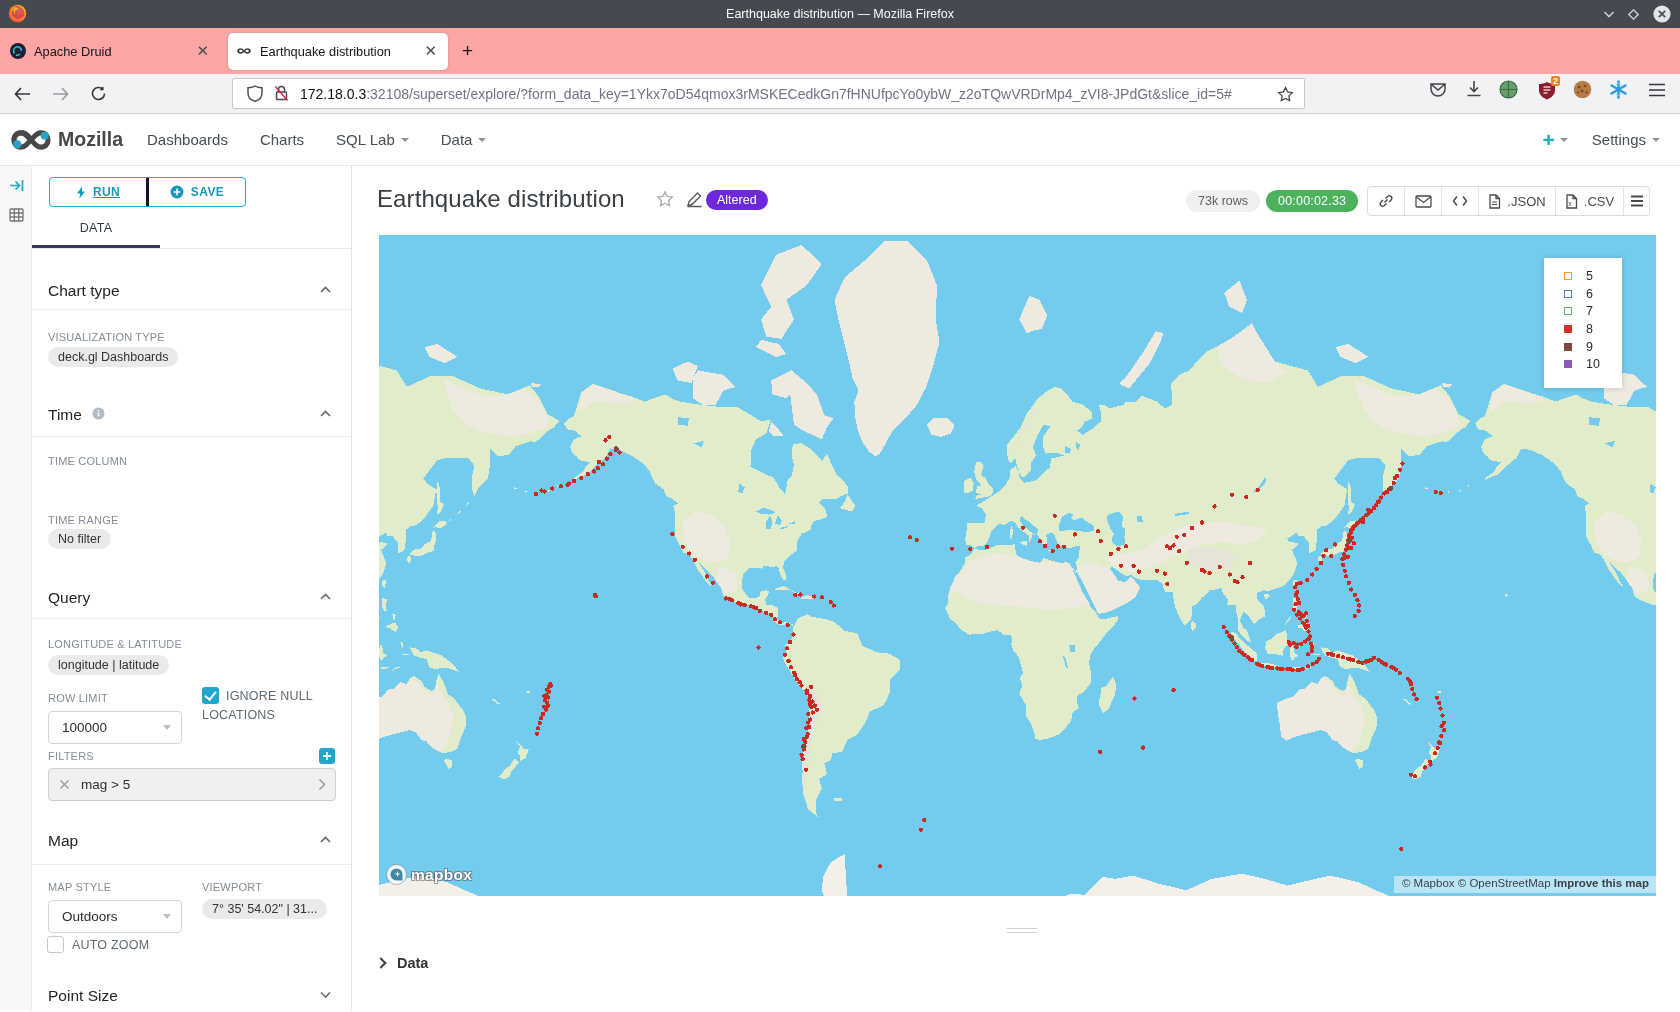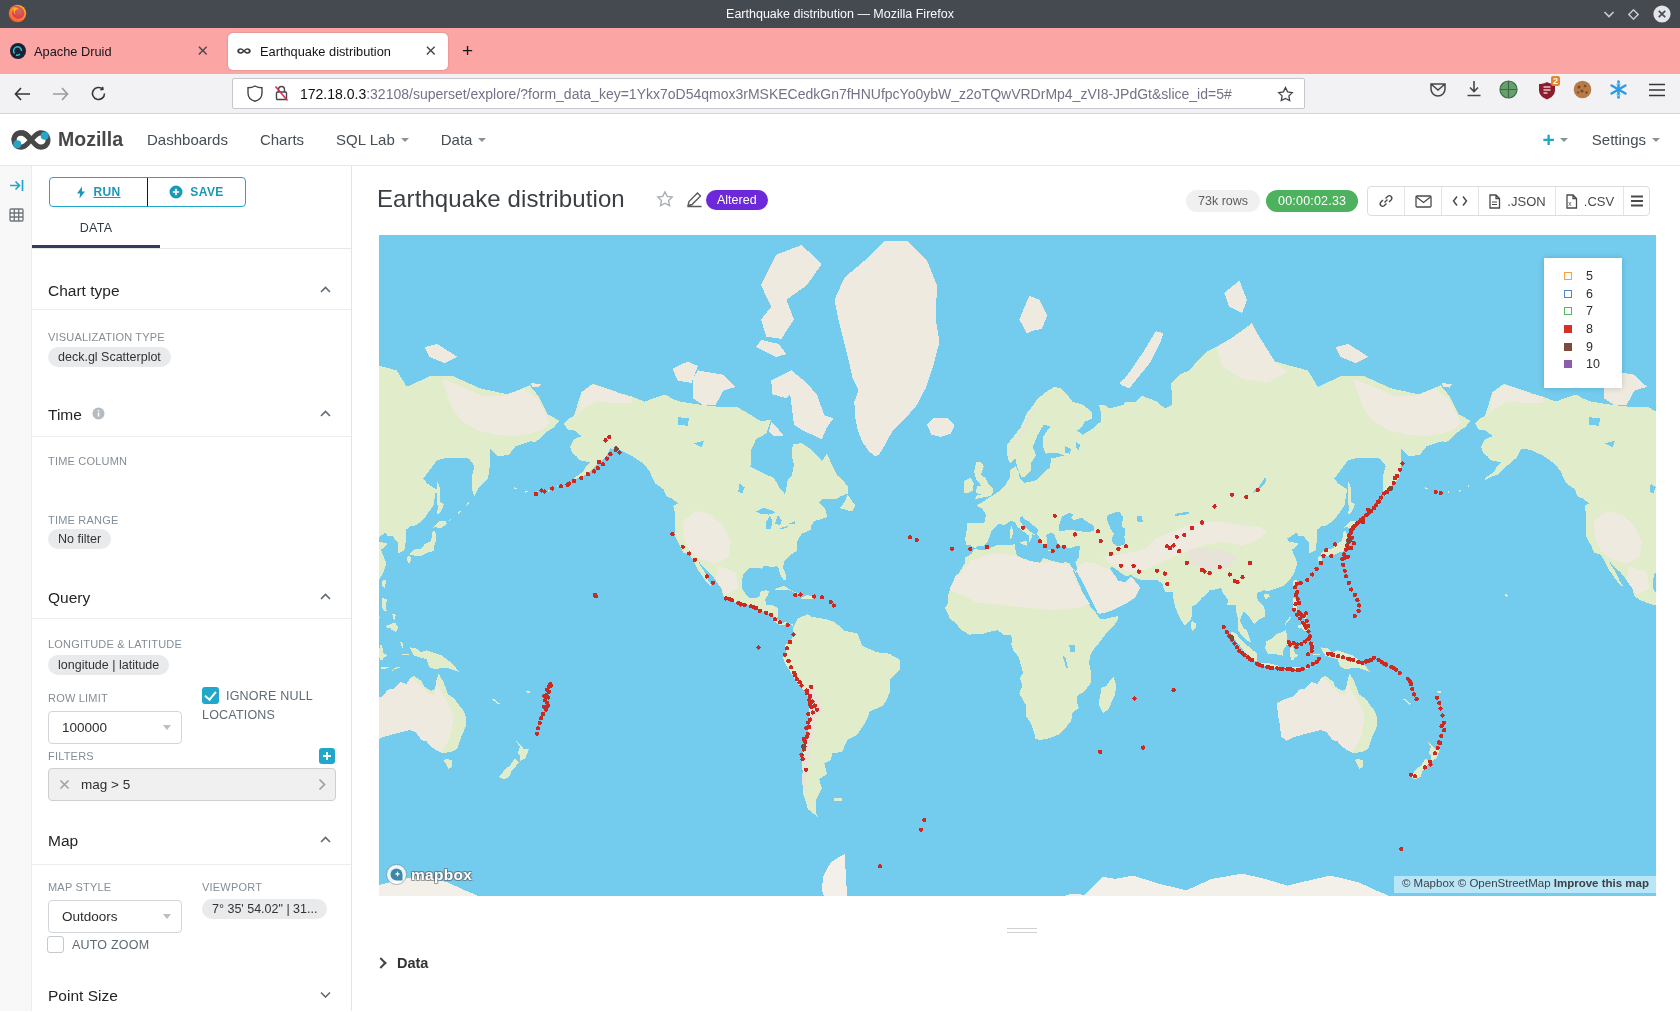--- a/index.html
+++ b/index.html
@@ -35,21 +35,21 @@
 .caret { width:0; height:0; border-left:4px solid transparent; border-right:4px solid transparent; border-top:4.5px solid #879399; display:inline-block; }
 .ssright { position:absolute; right:20px; display:flex; align-items:center; gap:24px; }
 .plusbtn { color:#20a7c9; font-size:21px; font-weight:700; display:flex; align-items:center; gap:5px; }
 .settings { font-size:15px; color:#454e56; display:flex; align-items:center; gap:6px; }
 
 .content { display:flex; height:845px; position:relative; }
 .rail { width:32px; background:#f8f8f8; border-right:1px solid #ececec; position:relative; flex:none; }
 .panel { width:320px; background:#fff; border-right:1px solid #e4e4e4; position:relative; flex:none; overflow:hidden; }
 .runsave { position:absolute; left:17px; top:11px; width:197px; height:30px; border:1px solid #20a7c9; border-radius:4px; display:flex; }
 .runsave .rbtn { flex:1; display:flex; align-items:center; justify-content:center; gap:7px; color:#1899ba; font-size:12px; font-weight:700; letter-spacing:0.4px; }
-.runsave .rbtn:first-child { border-right:1px solid #0f172a;text-decoration:underline; }
+.runsave .rbtn:first-child { border-right:3px solid #0f172a;text-decoration:underline; }
 .datatab { position:absolute; left:0; top:55px; width:128px; text-align:center; font-size:12.5px; font-weight:500; color:#323b43; letter-spacing:0.3px; }
 .inkbar { position:absolute; left:0; top:79px; width:128px; height:3px; background:#383c5c; }
 .tabline { position:absolute; left:0; top:82px; width:320px; border-bottom:1px solid #e8e8e8; }
 .sect { position:absolute; left:16px; right:16px; }
 .shead { font-size:15.5px; color:#252525; font-weight:500; }
 .schev { position:absolute; right:4px; top:4px; }
 .sdiv { position:absolute; left:0; width:320px; border-bottom:1px solid #ededed; }
 .slabel { font-size:11px; color:#848e96; letter-spacing:0.2px; }
 .pill { display:inline-block; background:#e8eaec; border-radius:10px; padding:3px 10px; font-size:12.5px; color:#333; }
 .selbox { height:33px; border:1px solid #d2d6da; border-radius:4px; background:#fff; display:flex; align-items:center; font-size:13.5px; color:#2e2e2e; }
@@ -245,21 +245,21 @@
     <div class="inkbar"></div>
     <div class="tabline"></div>
 
     <div class="sect" style="top:116px"><span class="shead">Chart type</span>
       <svg class="schev" width="11" height="7" viewBox="0 0 11 7">
           <path d="M1 6 L5.5 1.5 L10 6" stroke="#5f6b74" stroke-width="1.6" fill="none"></path>
         </svg>
     </div>
     <div class="sdiv" style="top:143px"></div>
     <div class="sect slabel" style="top:165px">VISUALIZATION TYPE</div>
-    <div class="sect" style="top:181px"><span class="pill">deck.gl Scatterplot</span></div>
+    <div class="sect" style="top:181px"><span class="pill">deck.gl Dashboards</span></div>
 
     <div class="sect" style="top:240px"><span class="shead">Time</span>
       <svg style="position:relative;left:6px;top:0px" width="13" height="13" viewBox="0 0 13 13">
           <circle cx="6.5" cy="6.5" r="6" fill="#b4bbc1"></circle>
           <path d="M6.5 5.5 v4 M6.5 3 v1.3" stroke="#fff" stroke-width="1.6"></path>
         </svg>
       <svg class="schev" width="11" height="7" viewBox="0 0 11 7">
           <path d="M1 6 L5.5 1.5 L10 6" stroke="#5f6b74" stroke-width="1.6" fill="none"></path>
         </svg>
     </div>

